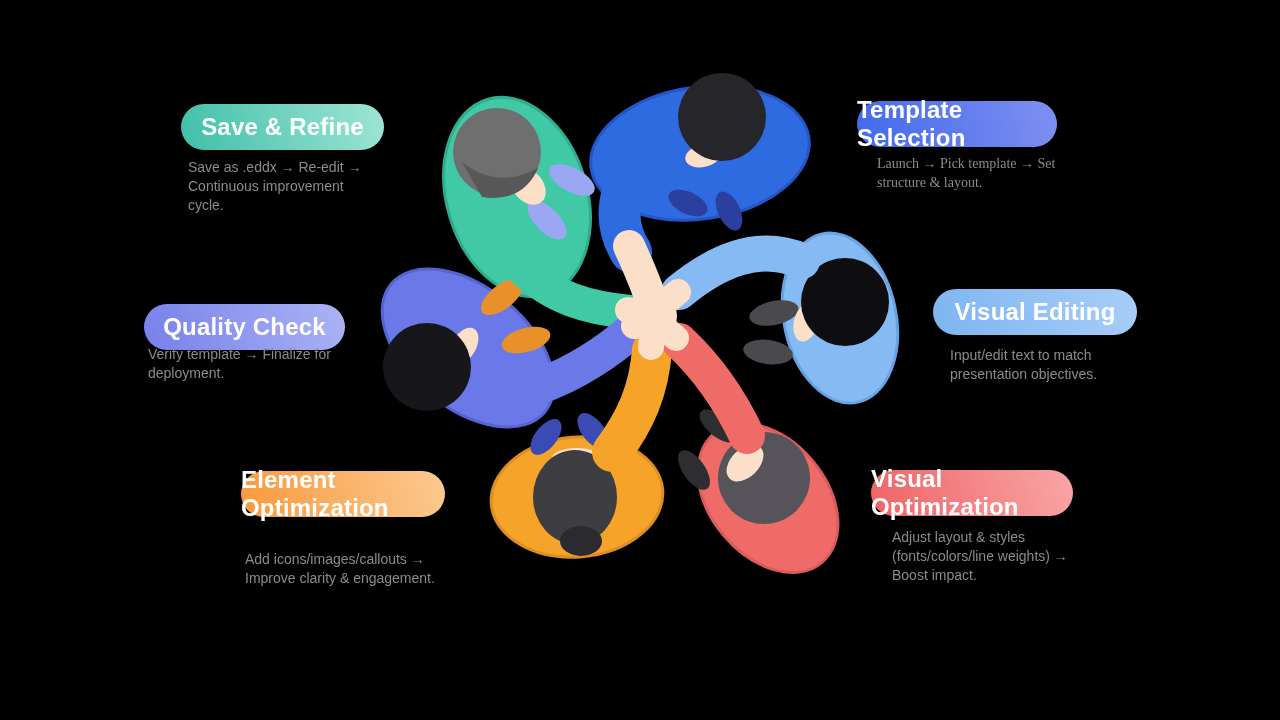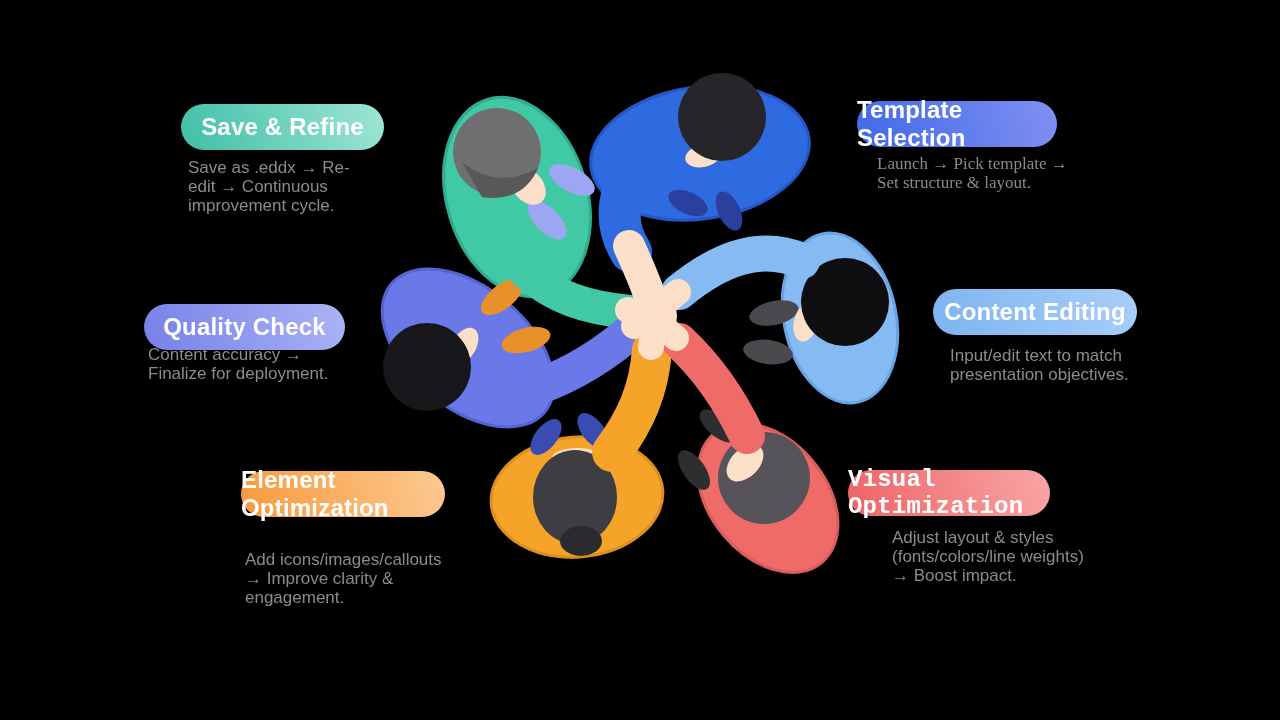--- a/index.html
+++ b/index.html
@@ -3,33 +3,33 @@
 <meta charset="utf-8">
 <title>Workflow Diagram</title>
 <style>
   html,body{margin:0;padding:0;background:#000;}
   .stage{position:relative;width:1280px;height:720px;background:#000;overflow:hidden;
          font-family:"Liberation Sans","DejaVu Sans",sans-serif;}
   .illus{position:absolute;left:0;top:0;width:1280px;height:720px;}
   .step{position:absolute;}
   .pill{display:flex;align-items:center;justify-content:center;height:46px;
         border-radius:23px;color:#fff;font-size:24px;font-weight:700;letter-spacing:.2px;}
-  .desc{position:absolute;color:#8b8b8b;font-size:17px;line-height:19px;font-weight:400;}
+  .desc{position:absolute;color:#8b8b8b;font-size:14px;line-height:19px;font-weight:400;}
   
   .s0 .pill{position:absolute;left:181px;top:104px;width:203px;}
   .s0 .desc{left:188px;top:158px;width:178px;}
   .s1 .pill{position:absolute;left:144px;top:288px;width:201px;margin-top:16px;}
   .s1 .desc{left:148px;top:345px;width:208px;}
   .s2 .pill{position:absolute;left:241px;top:471px;width:204px;}
   .s2 .desc{left:245px;top:550px;width:218px;}
   .s3 .pill{position:absolute;left:857px;top:101px;width:200px;}
   .s3 .desc{left:877px;top:154px;width:205px;font-family:Liberation Serif, serif;}
   .s4 .pill{position:absolute;left:933px;top:289px;width:204px;}
   .s4 .desc{left:938px;top:346px;width:180px;margin-left:12px;}
-  .s5 .pill{position:absolute;left:848px;top:470px;width:202px;font-family:Liberation Mono, monospace;}
+  .s5 .pill{position:absolute;left:871px;top:470px;width:202px;}
   .s5 .desc{left:875px;top:528px;width:198px;margin-left:17px;}
 </style>
 </head>
 <body>
 
 <div class="stage">
 
   <svg class="illus" viewBox="0 0 1280 720" aria-hidden="true">
 
     <g>
@@ -102,35 +102,35 @@
     </g>
   </svg>
 
   <div class="step s0">
     <div class="pill" style="background: linear-gradient(70deg, rgb(63, 191, 168) 0%, rgb(159, 229, 213) 100%);">Save &amp; Refine</div>
     <div class="desc">Save as .eddx → Re-edit → Continuous improvement cycle.</div>
   </div>
 
   <div class="step s1">
     <div class="pill" style="background: linear-gradient(70deg, rgb(118, 128, 233) 0%, rgb(171, 180, 244) 100%);">Quality Check</div>
-    <div class="desc">Content accuracy → Finalize for deployment.</div>
+    <div class="desc">Verify template → Finalize for deployment.</div>
   </div>
 
   <div class="step s2">
     <div class="pill" style="background: linear-gradient(70deg, rgb(248, 153, 59) 0%, rgb(252, 202, 146) 100%);">Element Optimization</div>
     <div class="desc">Add icons/images/callouts → Improve clarity &amp; engagement.</div>
   </div>
 
   <div class="step s3">
     <div class="pill" style="background: linear-gradient(70deg, rgb(65, 105, 232) 0%, rgb(128, 144, 242) 100%);">Template Selection</div>
     <div class="desc">Launch → Pick template → Set structure &amp; layout.</div>
   </div>
 
   <div class="step s4">
-    <div class="pill" style="background: linear-gradient(70deg, rgb(125, 180, 240) 0%, rgb(168, 206, 248) 100%);">Content Editing</div>
+    <div class="pill" style="background: linear-gradient(70deg, rgb(125, 180, 240) 0%, rgb(168, 206, 248) 100%);">Visual Editing</div>
     <div class="desc">Input/edit text to match presentation objectives.</div>
   </div>
 
   <div class="step s5">
     <div class="pill" style="background: linear-gradient(70deg, rgb(238, 99, 102) 0%, rgb(249, 166, 166) 100%);">Visual Optimization</div>
     <div class="desc">Adjust layout &amp; styles (fonts/colors/line weights) → Boost impact.</div>
   </div>
 
 </div>
 

